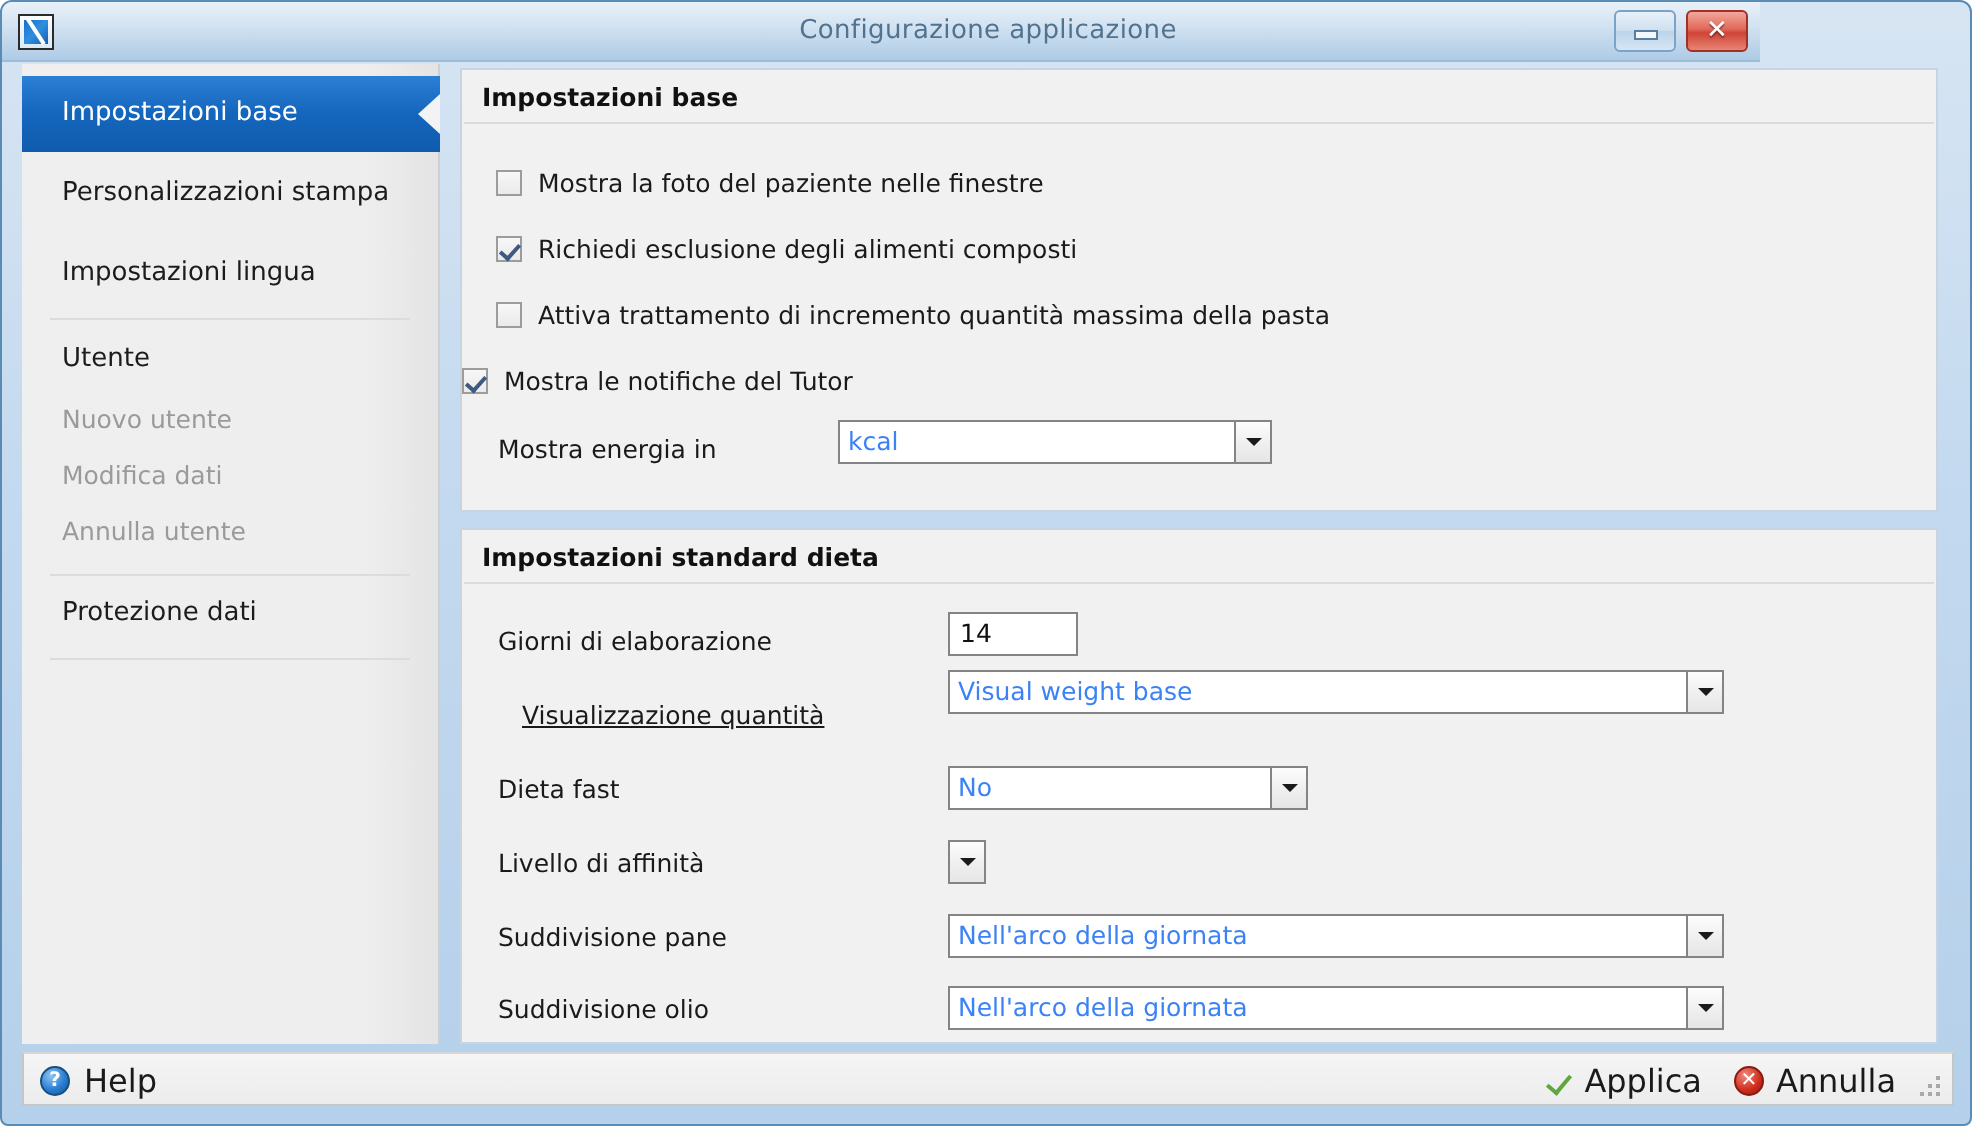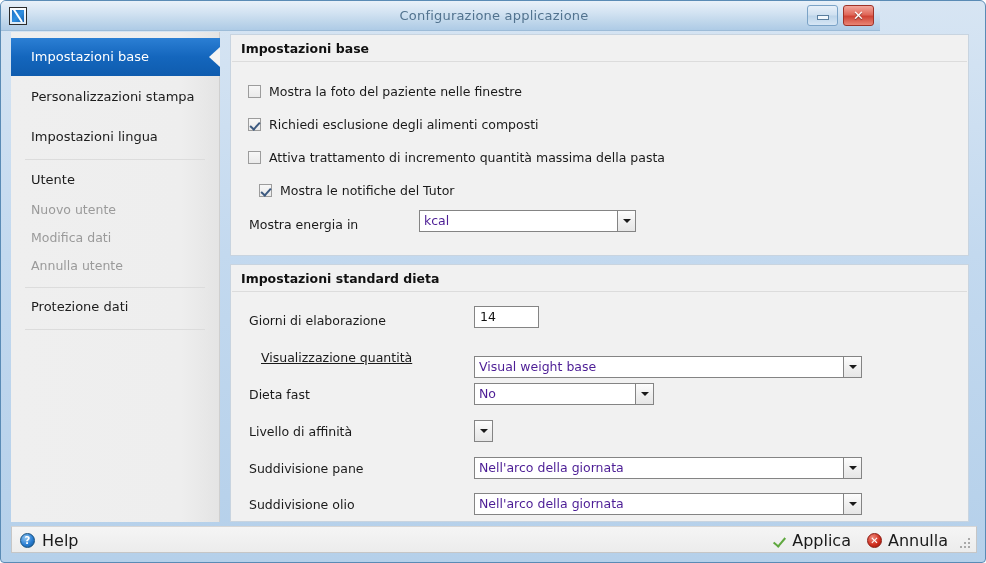--- a/index.html
+++ b/index.html
@@ -231,21 +231,21 @@
   }
   .combo .cval {
     flex: 1;
     background: #ffffff;
     border: 1px solid #848484;
     border-right: none;
     box-sizing: border-box;
     line-height: 20px;
     padding-left: 4px;
     font-size: 12.5px;
-    color: #4c1d95;
+    color: #3b82f6;
     overflow: hidden;
     white-space: nowrap;
   }
   .combo.focused .cval {
     border: 1px dotted #111111;
     border-right: none;
   }
   .combo .cbtn {
     width: 19px;
     background: linear-gradient(to bottom, #fdfdfd 0%, #f0f0f0 50%, #e6e6e6 100%);
@@ -432,41 +432,41 @@
     <div class="cbrow" style="left:17px; top:82px;">
       <span class="cbox checked"></span>
       <span class="cb-label">Richiedi esclusione degli alimenti composti</span>
     </div>
 
     <div class="cbrow" style="left:17px; top:115px;">
       <span class="cbox"></span>
       <span class="cb-label">Attiva trattamento di incremento quantità massima della pasta</span>
     </div>
 
-    <div class="cbrow" style="left:28px; top:148px;">
+    <div class="cbrow" style="left:0; top:148px;">
       <span class="cbox checked"></span>
       <span class="cb-label">Mostra le notifiche del Tutor</span>
     </div>
 
     <div class="field-label" style="left:18px; top:182px;">Mostra energia in</div>
     <div class="combo" style="left:188px; top:175px; width:217px;">
       <span class="cval">kcal</span>
       <span class="cbtn"></span>
     </div>
   </div>
 
   <div class="panel" style="left:229px; top:263px; width:739px; height:258px;">
     <div class="panel-title">Impostazioni standard dieta</div>
     <div class="panel-rule"></div>
 
     <div class="field-label" style="left:18px; top:48px;">Giorni di elaborazione</div>
     <div class="textinput" style="left:243px; top:41px; width:65px;">14</div>
 
     <div class="field-label" style="left:30px; top:85px;text-decoration:underline;">Visualizzazione quantità</div>
-    <div class="combo" style="left:243px; top:91px; width:388px;">
+    <div class="combo" style="left:243px; top:70px; width:388px;">
       <span class="cval">Visual weight base</span>
       <span class="cbtn"></span>
     </div>
 
     <div class="field-label" style="left:18px; top:122px;">Dieta fast</div>
     <div class="combo" style="left:243px; top:118px; width:180px;">
       <span class="cval">No</span>
       <span class="cbtn"></span>
     </div>
 

